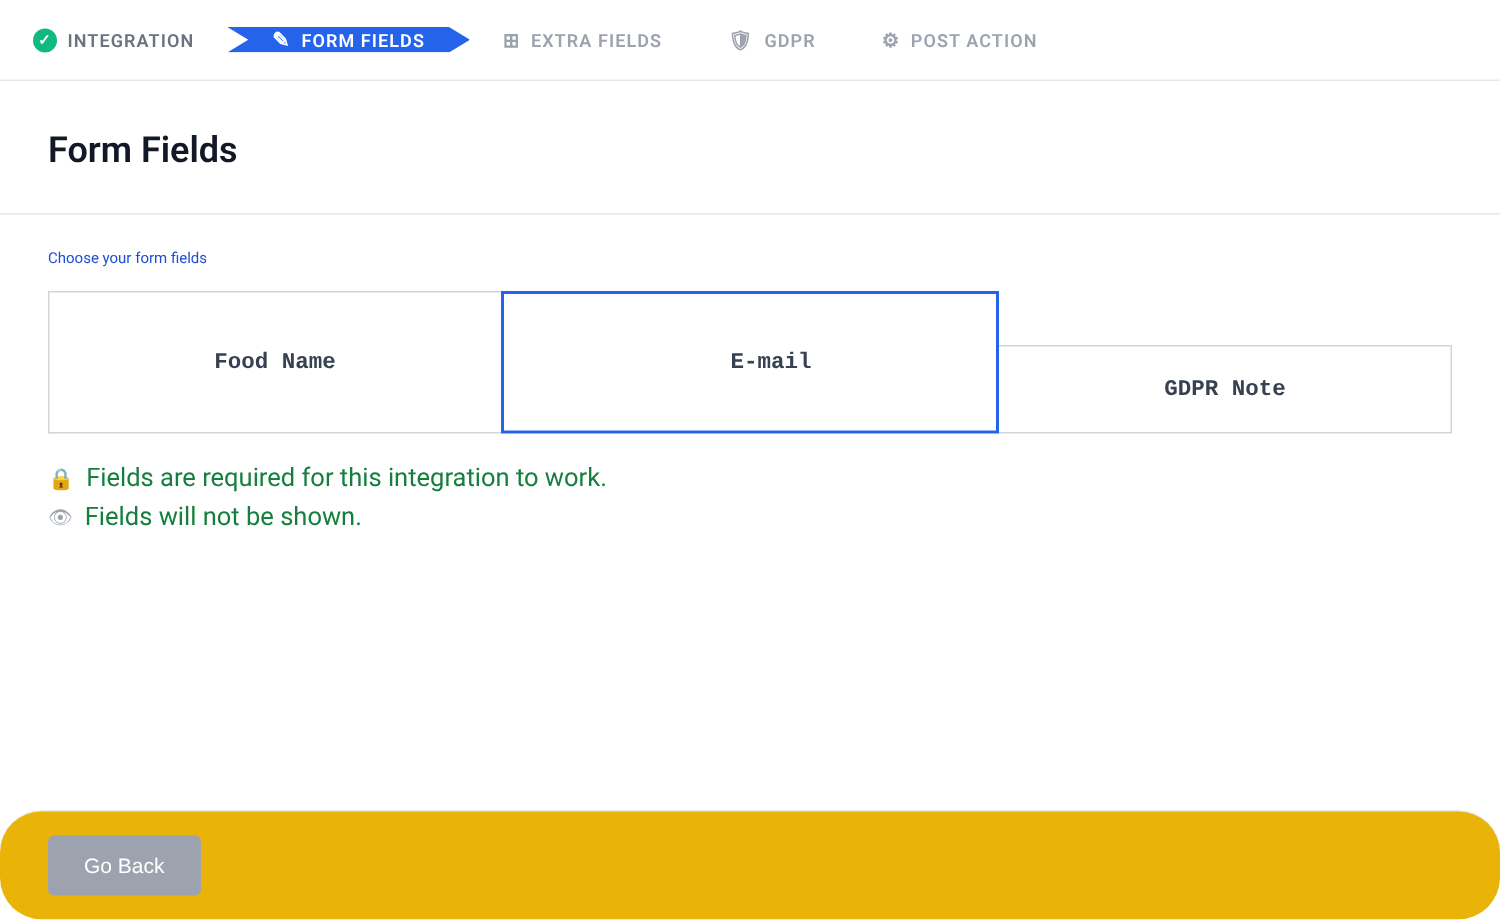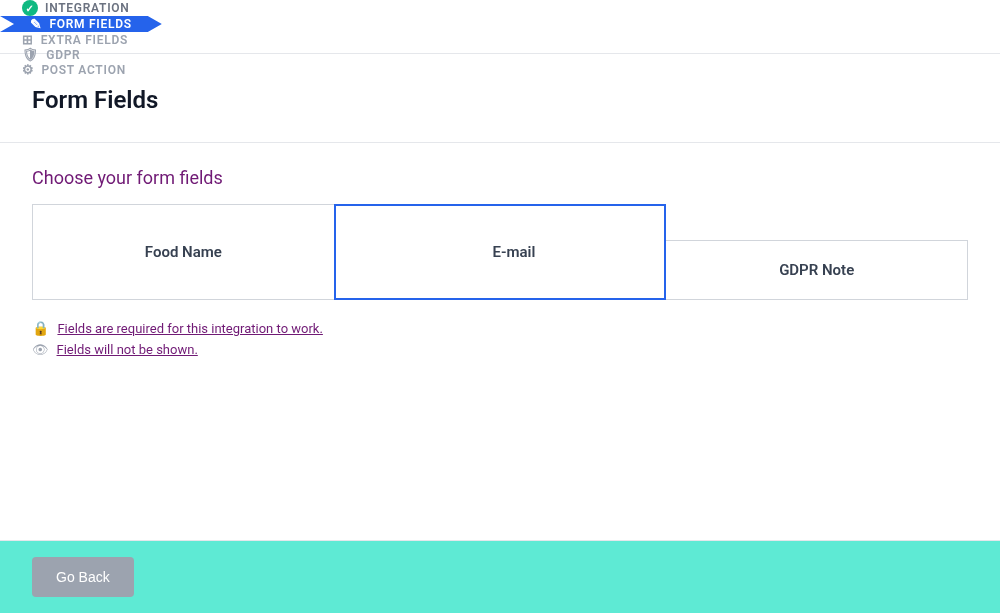--- a/index.html
+++ b/index.html
@@ -9,26 +9,25 @@
       width: 1000px;
       height: 613px;
       overflow: hidden;
       display: flex;
       flex-direction: column;
     }
 
     
     .wizard-nav {
       display: flex;
-      align-items: flex-start;
+      align-items: center;
       border-bottom: 1px solid #e5e7eb;
       background: #fff;
       height: 54px;
       flex-shrink: 0;
-      flex-direction: column;
     }
     .wizard-step {
       display: flex;
       align-items: center;
       gap: 7px;
       padding: 0 22px;
       font-size: 12px;
       font-weight: 600;
       letter-spacing: 0.06em;
       text-transform: uppercase;
@@ -93,30 +92,31 @@
       color: #111827;
       margin-bottom: 28px;
     }
     .section-divider {
       border: none;
       border-top: 1px solid #e5e7eb;
       margin: 0 -32px;
       margin-bottom: 24px;
     }
     .choose-label {
-      font-size: 18px;
-      color: #701a75;
+      font-size: 10px;
+      color: #1d4ed8;
       margin-bottom: 16px;
     }
 
     
     .field-cards {
       display: flex;
       gap: 0;
       margin-bottom: 20px;
+      font-family: Liberation Mono, monospace;
     }
     .field-card {
       flex: 1;
       border: 1px solid #d1d5db;
       padding: 20px;
       display: flex;
       align-items: center;
       justify-content: center;
       font-size: 15px;
       font-weight: 600;
@@ -145,35 +145,35 @@
       display: flex;
       align-items: center;
       gap: 8px;
       margin-bottom: 6px;
     }
     .hint-icon {
       color: #9ca3af;
       font-size: 14px;
     }
     .hint-text {
-      font-size: 13px;
-      color: #701a75;
-      text-decoration: underline;
+      font-size: 17px;
+      color: #15803d;
     }
 
     
     .footer {
       margin-top: auto;
       border-top: 1px solid #e5e7eb;
       padding: 16px 32px;
       display: flex;
       justify-content: space-between;
       align-items: center;
-      background: #5eead4;
+      background: #eab308;
       flex-shrink: 0;
+      border-radius: 28px;
     }
     .btn-back {
       background: #9ca3af;
       color: #fff;
       border: none;
       padding: 12px 24px;
       border-radius: 4px;
       font-size: 14px;
       font-weight: 500;
       cursor: pointer;

